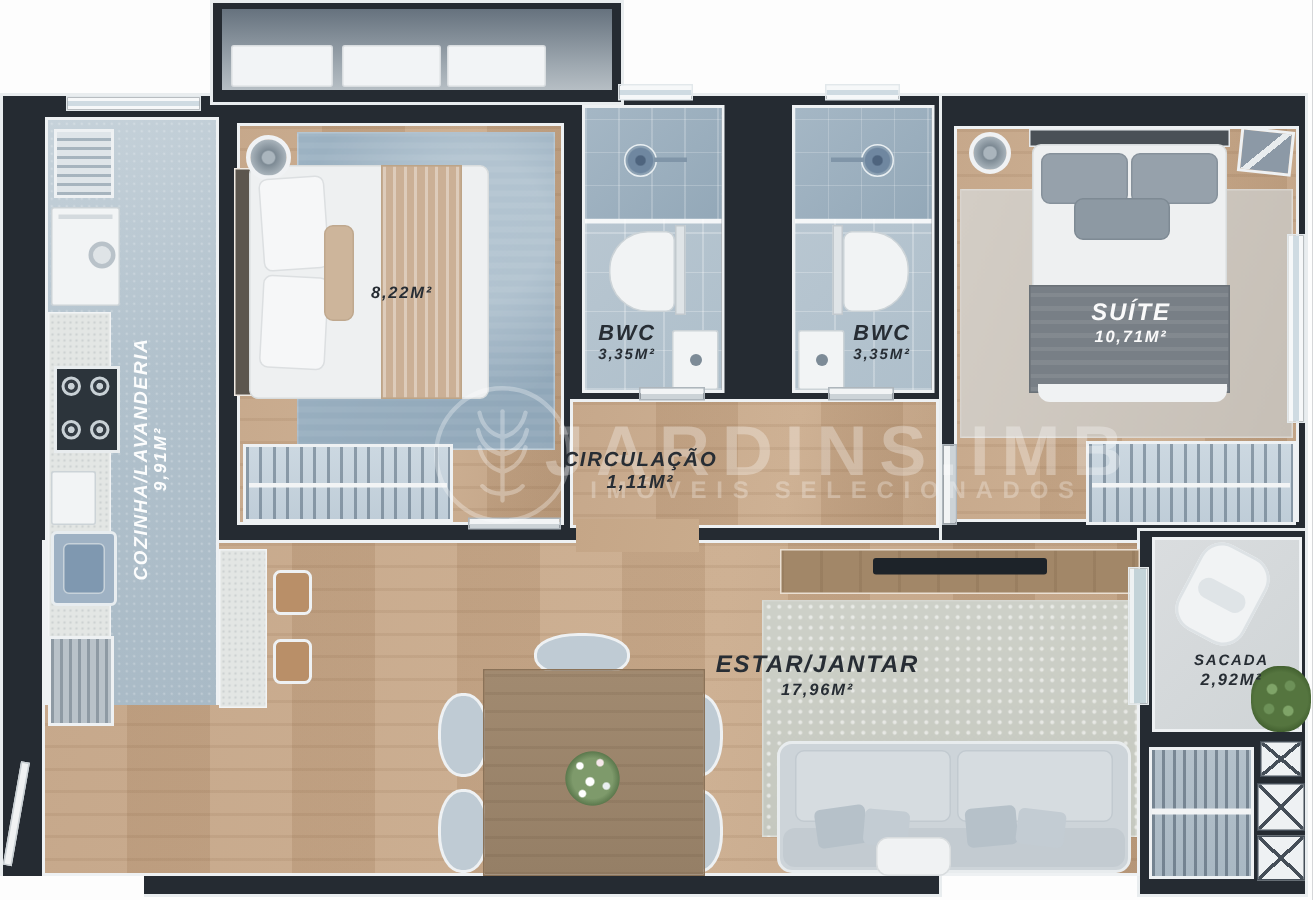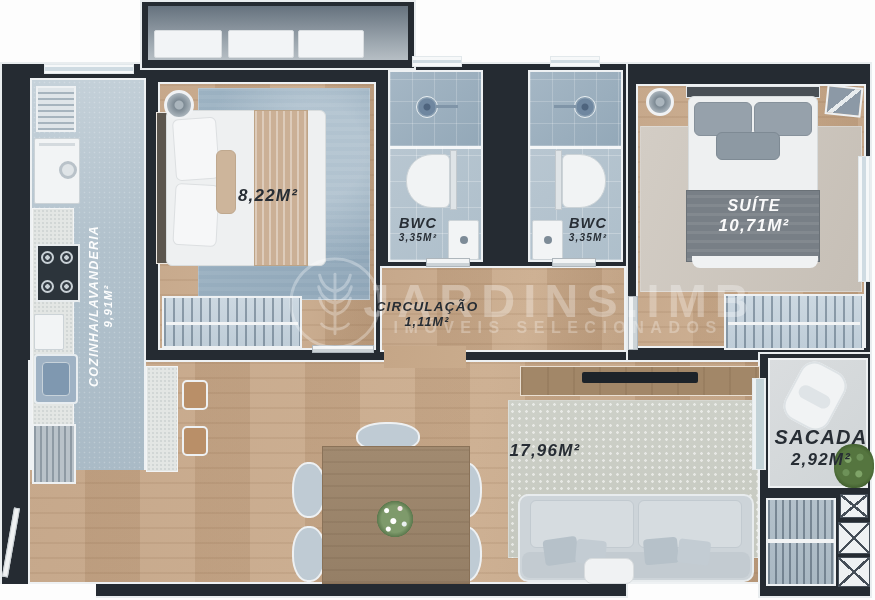--- a/index.html
+++ b/index.html
@@ -72,21 +72,21 @@
     background-image:
      linear-gradient(to top right, transparent calc(50% - 1.2px), #454e58 calc(50% - 1.2px) calc(50% + 1.2px), transparent calc(50% + 1.2px)),
      linear-gradient(to bottom right, transparent calc(50% - 1.2px), #454e58 calc(50% - 1.2px) calc(50% + 1.2px), transparent calc(50% + 1.2px));}
   .stairs{background:
     repeating-linear-gradient(90deg, rgba(62,78,94,0.5) 0 2px, rgba(0,0,0,0) 2px 7px),
     linear-gradient(#b4c1cb,#a9b8c3);border:2px solid #eef1f3;}
   .lounge{background:#f1f3f4;border-radius:16px;box-shadow:inset 0 0 0 2px #dde2e5;transform:rotate(28deg);}
   .label{position:absolute;transform:translate(-50%,-50%);text-align:center;font-style:italic;
     font-weight:bold;color:#272d34;letter-spacing:1.2px;line-height:1.18;white-space:nowrap;z-index:50;}
   .label .nm{display:block;font-size:16px;}
-  .label .ar{display:block;font-size:17px;}
+  .label .ar{display:block;font-size:11px;}
   .label.md .nm{font-size:14.5px;} .label.md .ar{font-size:10px;}
   .label.sm .nm{font-size:13.5px;} .label.sm .ar{font-size:12.5px;}
   .label.white{color:rgba(255,255,255,0.96);}
   .label.vert{transform:translate(-50%,-50%) rotate(-90deg);}
   .label.vert .nm{font-size:12.5px;} .label.vert .ar{font-size:11.5px;}
   .wm-brand{position:absolute;left:560px;top:300px;transform:translate(-50%,-50%);z-index:45;
     font-size:47px;font-weight:bold;letter-spacing:8px;color:rgba(255,255,255,0.30);white-space:nowrap;}
   .wm-tag{position:absolute;left:548px;top:328px;transform:translate(-50%,-50%);z-index:45;
     font-size:16px;font-weight:bold;letter-spacing:6.5px;color:rgba(255,255,255,0.28);white-space:nowrap;padding-left:20px;}
   .wm-logo{position:absolute;left:287px;top:255px;width:96px;height:96px;z-index:45;color:#ffffff;opacity:0.30;}
@@ -254,24 +254,25 @@
   </div>
   <div class="label white" style="left:754px;top:216px">
     <span class="nm">SUÍTE</span>
     <span class="ar">10,71M²</span>
   </div>
   <div class="label sm" style="left:427px;top:314px">
     <span class="nm">CIRCULAÇÃO</span>
     <span class="ar">1,11M²</span>
   </div>
   <div class="label" style="left:545px;top:451px">
+    <span class="nm">ESTAR/JANTAR</span>
     <span class="ar">17,96M²</span>
   </div>
   <div class="label" style="left:821px;top:448px">
-    <span class="nm" style="font-size:20px">SACADA</span>
+    <span class="nm" style="font-size:10px">SACADA</span>
     <span class="ar">2,92M²</span>
   </div>
 
   <div class="wm-logo">
     <svg viewBox="0 0 100 100" width="96" height="96">
       <g fill="none" stroke="currentColor" stroke-width="3" stroke-linecap="round">
         <circle cx="50" cy="50" r="46"></circle>
         <path d="M50 20 L50 82"></path>
         <path d="M50 38 C42 36 36 30 34 21"></path>
         <path d="M50 50 C41 48 35 42 33 33"></path>

